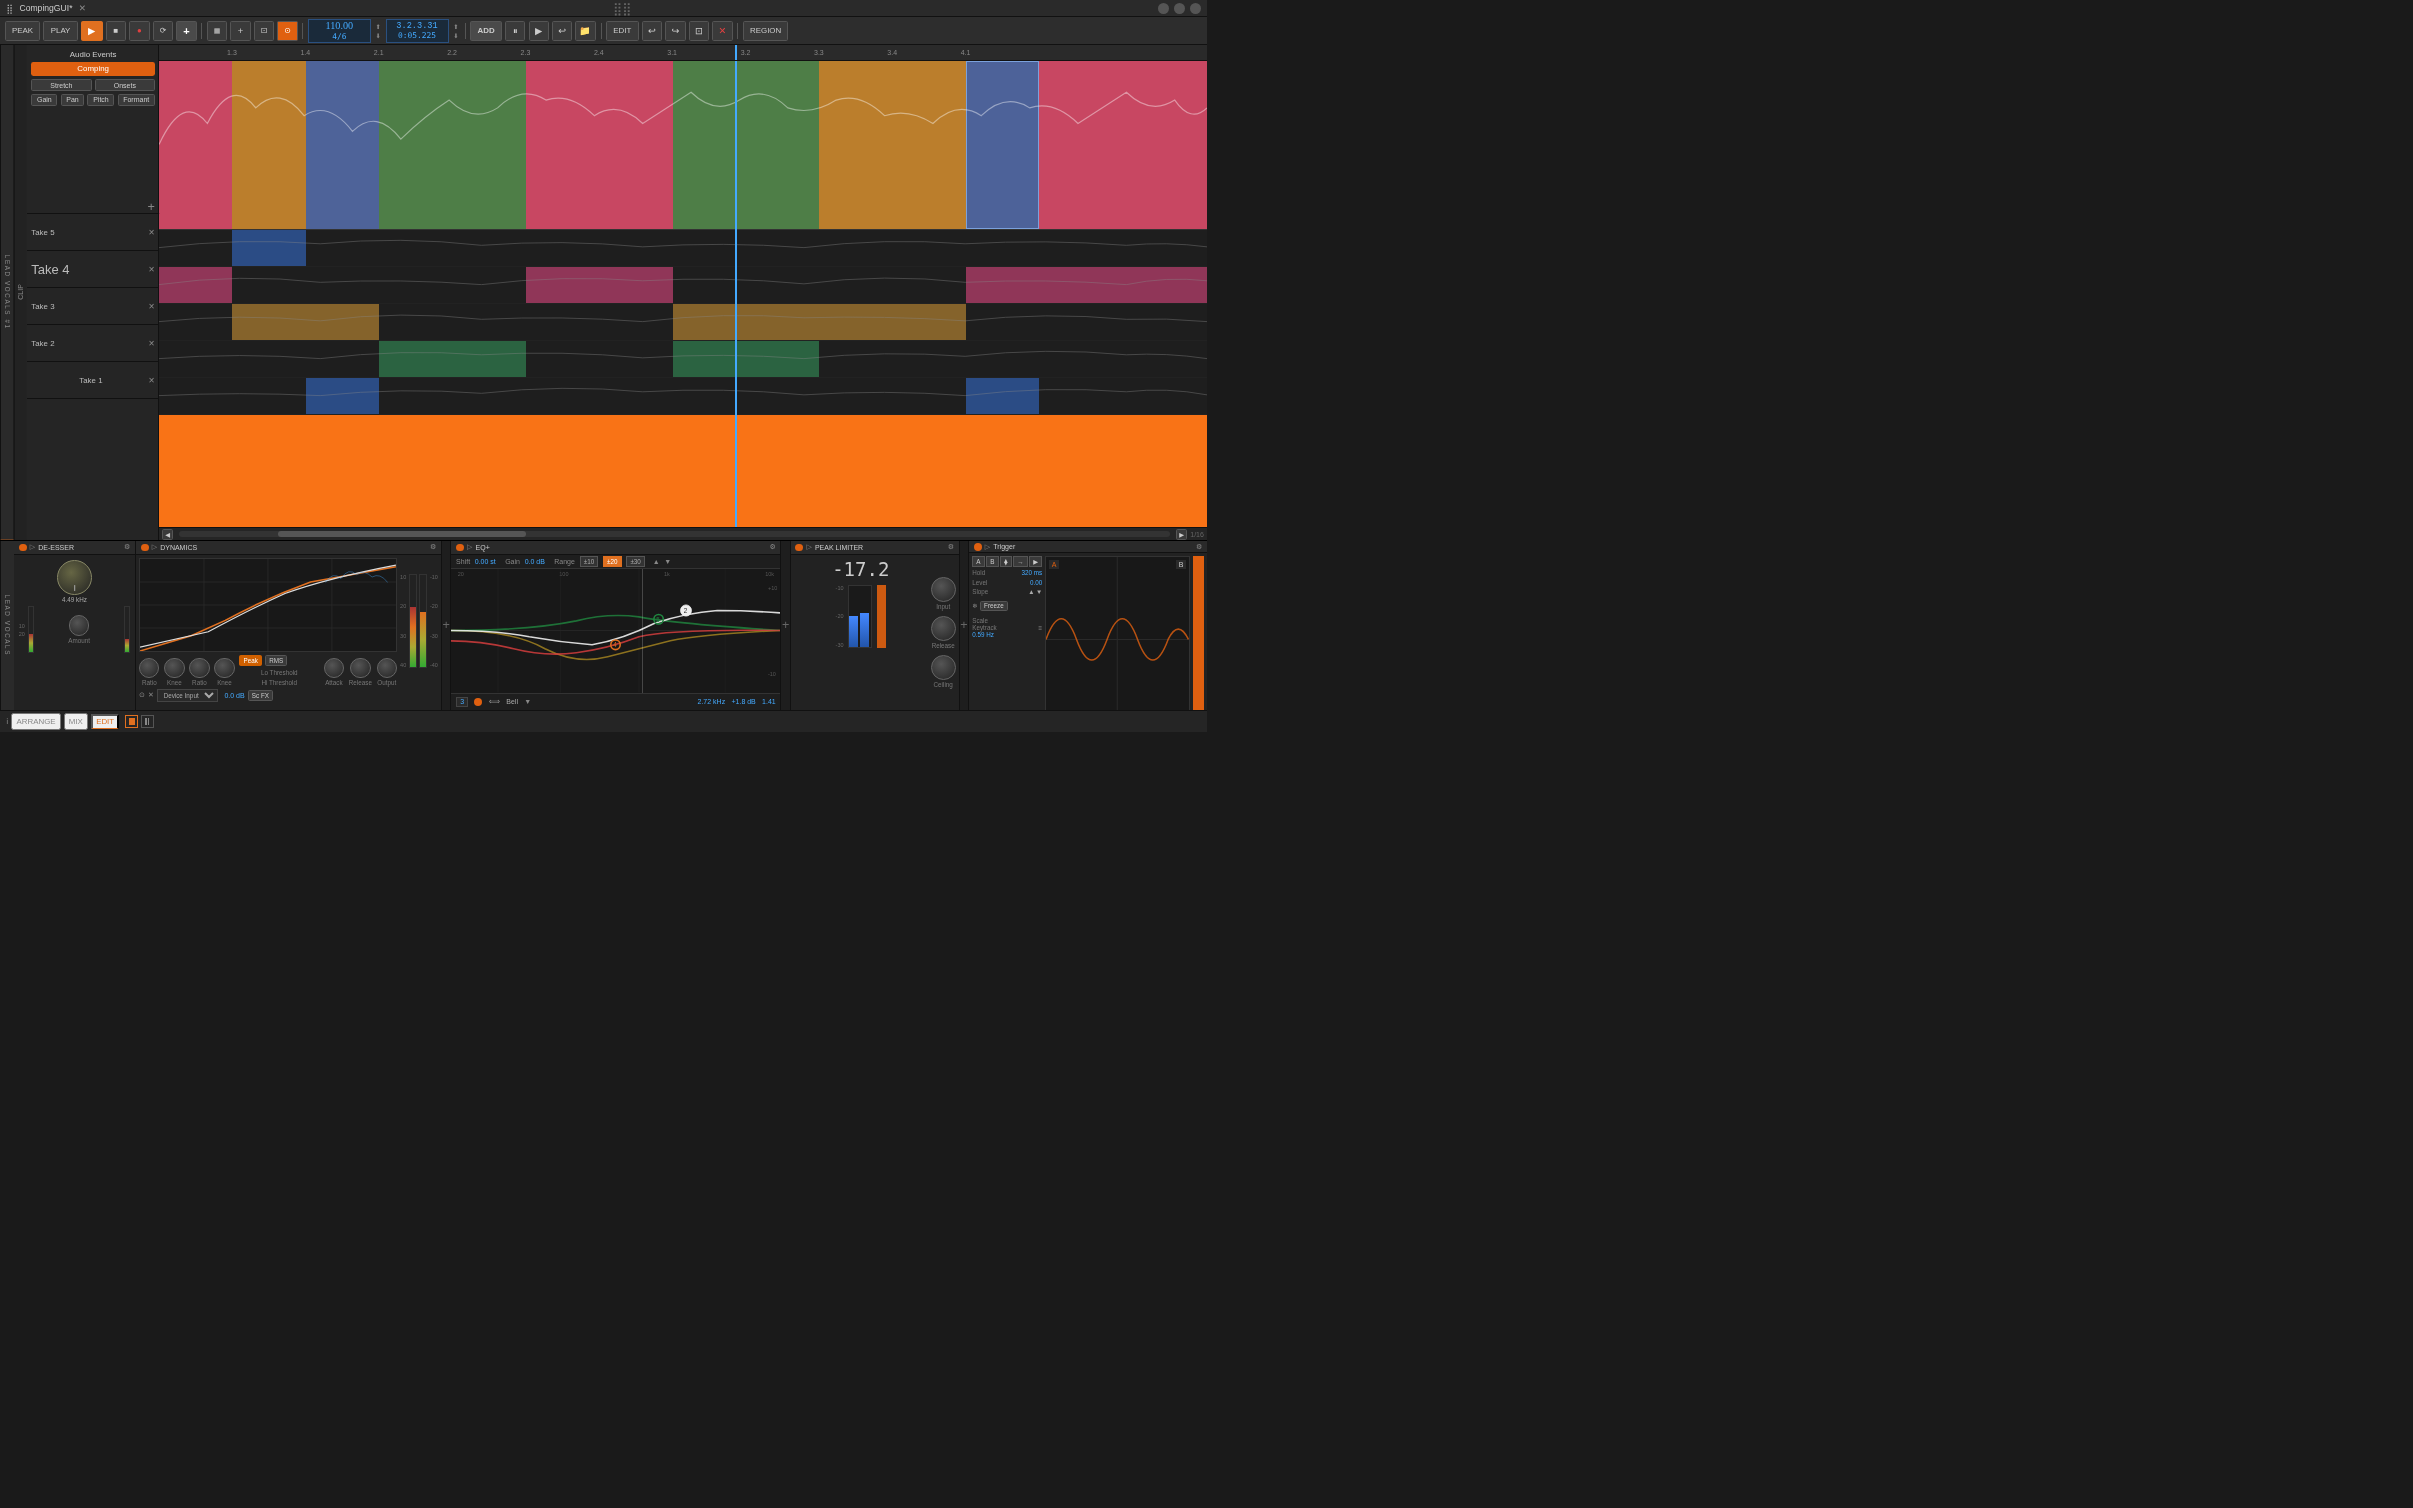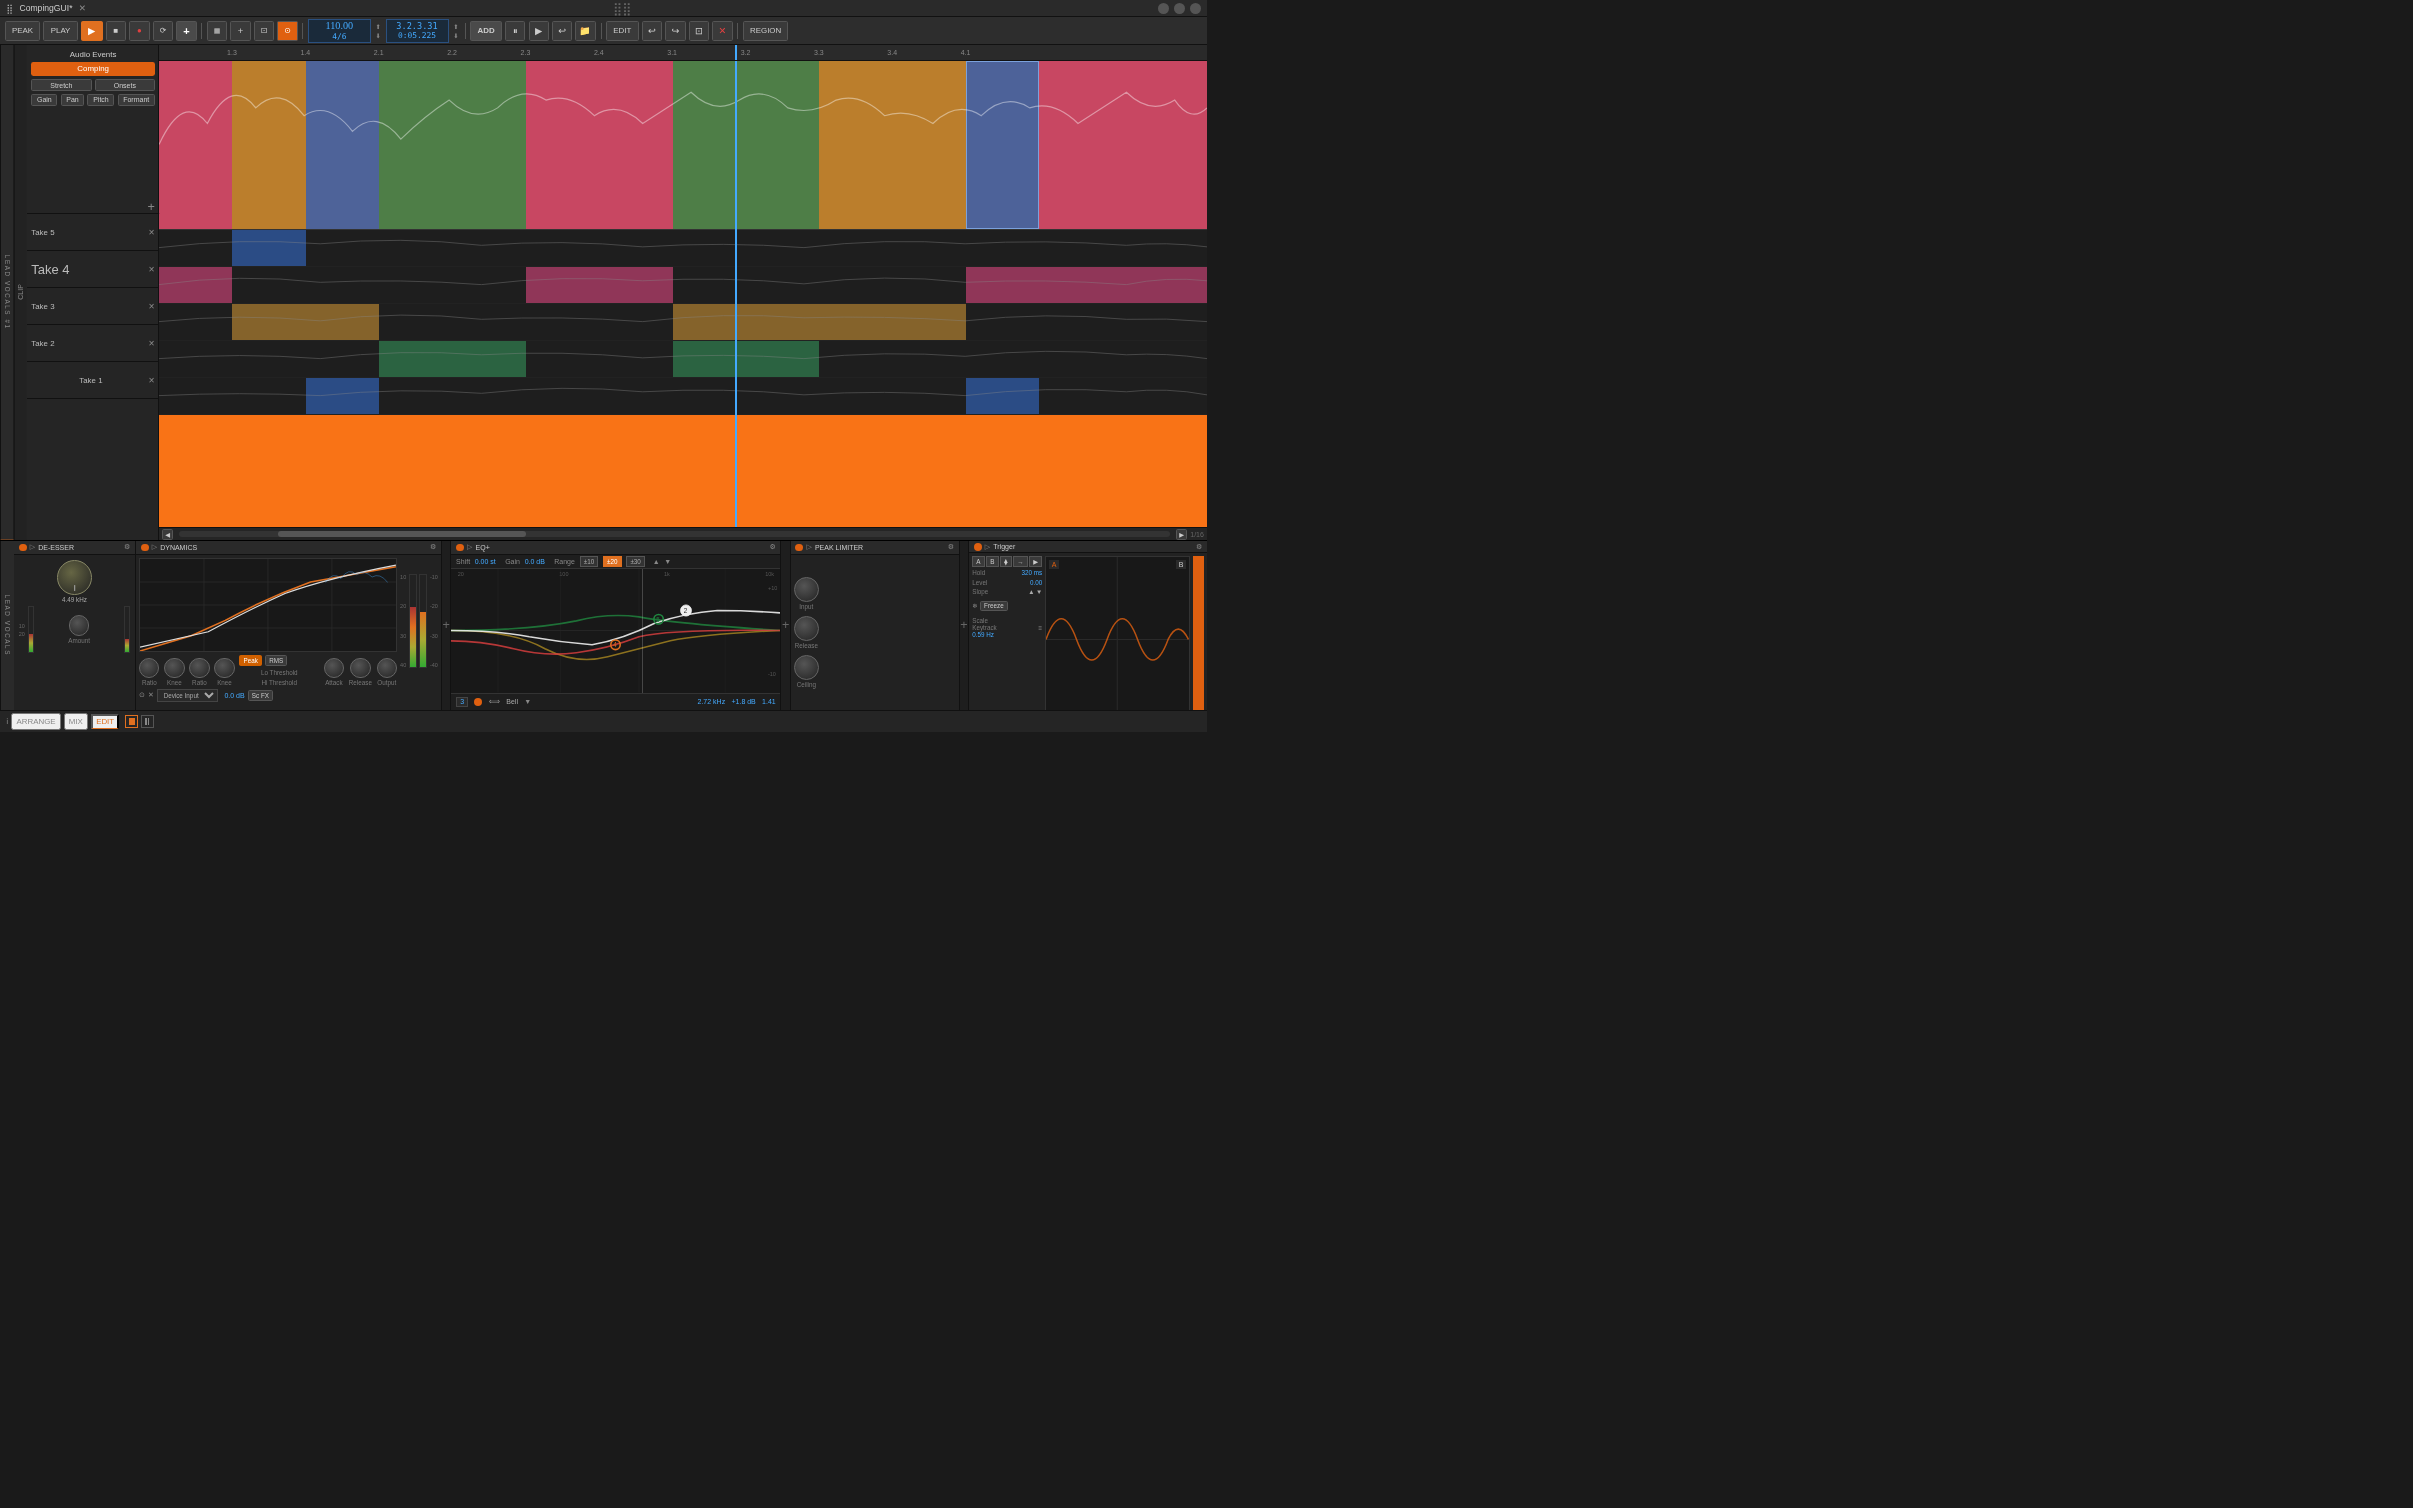--- a/index.html
+++ b/index.html
@@ -109,21 +109,21 @@
     <div style="font-size:10.2px;color:#4af;font-family:Liberation Serif, serif;">110.00</div>
     <div style="font-size:7.9px;color:#4af;">4/6</div>
   </div>
 
   <div style="display:flex;flex-direction:column;gap:1.6px;margin:0 1.6px;">
     <span style="font-size:6.3px;color:#888;">⬆</span>
     <span style="font-size:6.3px;color:#888;">⬇</span>
   </div>
 
   <div class="time-display" style="cursor:pointer;">
-    <div style="font-size:8.6px;color:#4af;">3.2.3.31</div>
+    <div style="font-size:8.6px;color:#4af;font-family:Liberation Mono, monospace;">3.2.3.31</div>
     <div style="font-size:7.9px;color:#4af;">0:05.225</div>
   </div>
 
   <div style="display:flex;flex-direction:column;gap:1.6px;margin:0 1.6px;">
     <span style="font-size:6.3px;color:#888;">⬆</span>
     <span style="font-size:6.3px;color:#888;">⬇</span>
   </div>
 
   <div class="tb-separator"></div>
 
@@ -533,20 +533,37 @@
     <div style="width:169px;border-right:0.8px solid #111;display:flex;flex-direction:column;background:#222;">
       <div style="background:#2a2a2a;padding:1.6px 4.7px;display:flex;align-items:center;gap:3.1px;border-bottom:0.8px solid #111;height:14px;">
         <button style="width:7.9px;height:7.9px;border-radius:50%;background:#e06010;border:none;cursor:pointer;"></button>
         <span style="font-size:7px;color:#888;cursor:pointer;">▷</span>
         <span style="font-size:7px;color:#ccc;flex:1;">PEAK LIMITER</span>
         <button style="background:none;border:none;color:#888;font-size:7px;cursor:pointer;">⚙</button>
       </div>
 
       <div style="flex:1;display:flex;gap:3.1px;padding:3.1px;">
 
+        <div style="flex:1;display:flex;flex-direction:column;align-items:center;gap:4.7px;">
+          <div style="font-size:19px;color:#ccc;font-family:monospace;">-17.2</div>
+
+          <div style="display:flex;gap:4.7px;align-items:flex-end;height:63px;">
+            <div style="display:flex;flex-direction:column;justify-content:space-between;height:63px;">
+              <span style="font-size:5.5px;color:#666;">-10</span>
+              <span style="font-size:5.5px;color:#666;">-20</span>
+              <span style="font-size:5.5px;color:#666;">-30</span>
+            </div>
+            <div style="width:23.6px;height:63px;background:#1a1a1a;border:0.8px solid #333;position:relative;overflow:hidden;">
+
+              <div style="position:absolute;right:12.6px;bottom:0;width:9.4px;background:linear-gradient(to top, #2255aa, #4488ff);height:50%;"></div>
+              <div style="position:absolute;right:1.6px;bottom:0;width:9.4px;background:linear-gradient(to top, #2255aa, #4488ff);height:55%;"></div>
+            </div>
+            <div style="width:9.4px;height:63px;background:#e06010;opacity:0.9;"></div>
+          </div>
+        </div>
 
         <div style="display:flex;flex-direction:column;gap:6.3px;justify-content:center;align-items:center;">
           <div class="knob-group">
             <div class="med-knob"></div>
             <span class="param-label">Input</span>
           </div>
           <div class="knob-group">
             <div class="med-knob"></div>
             <span class="param-label">Release</span>
           </div>

